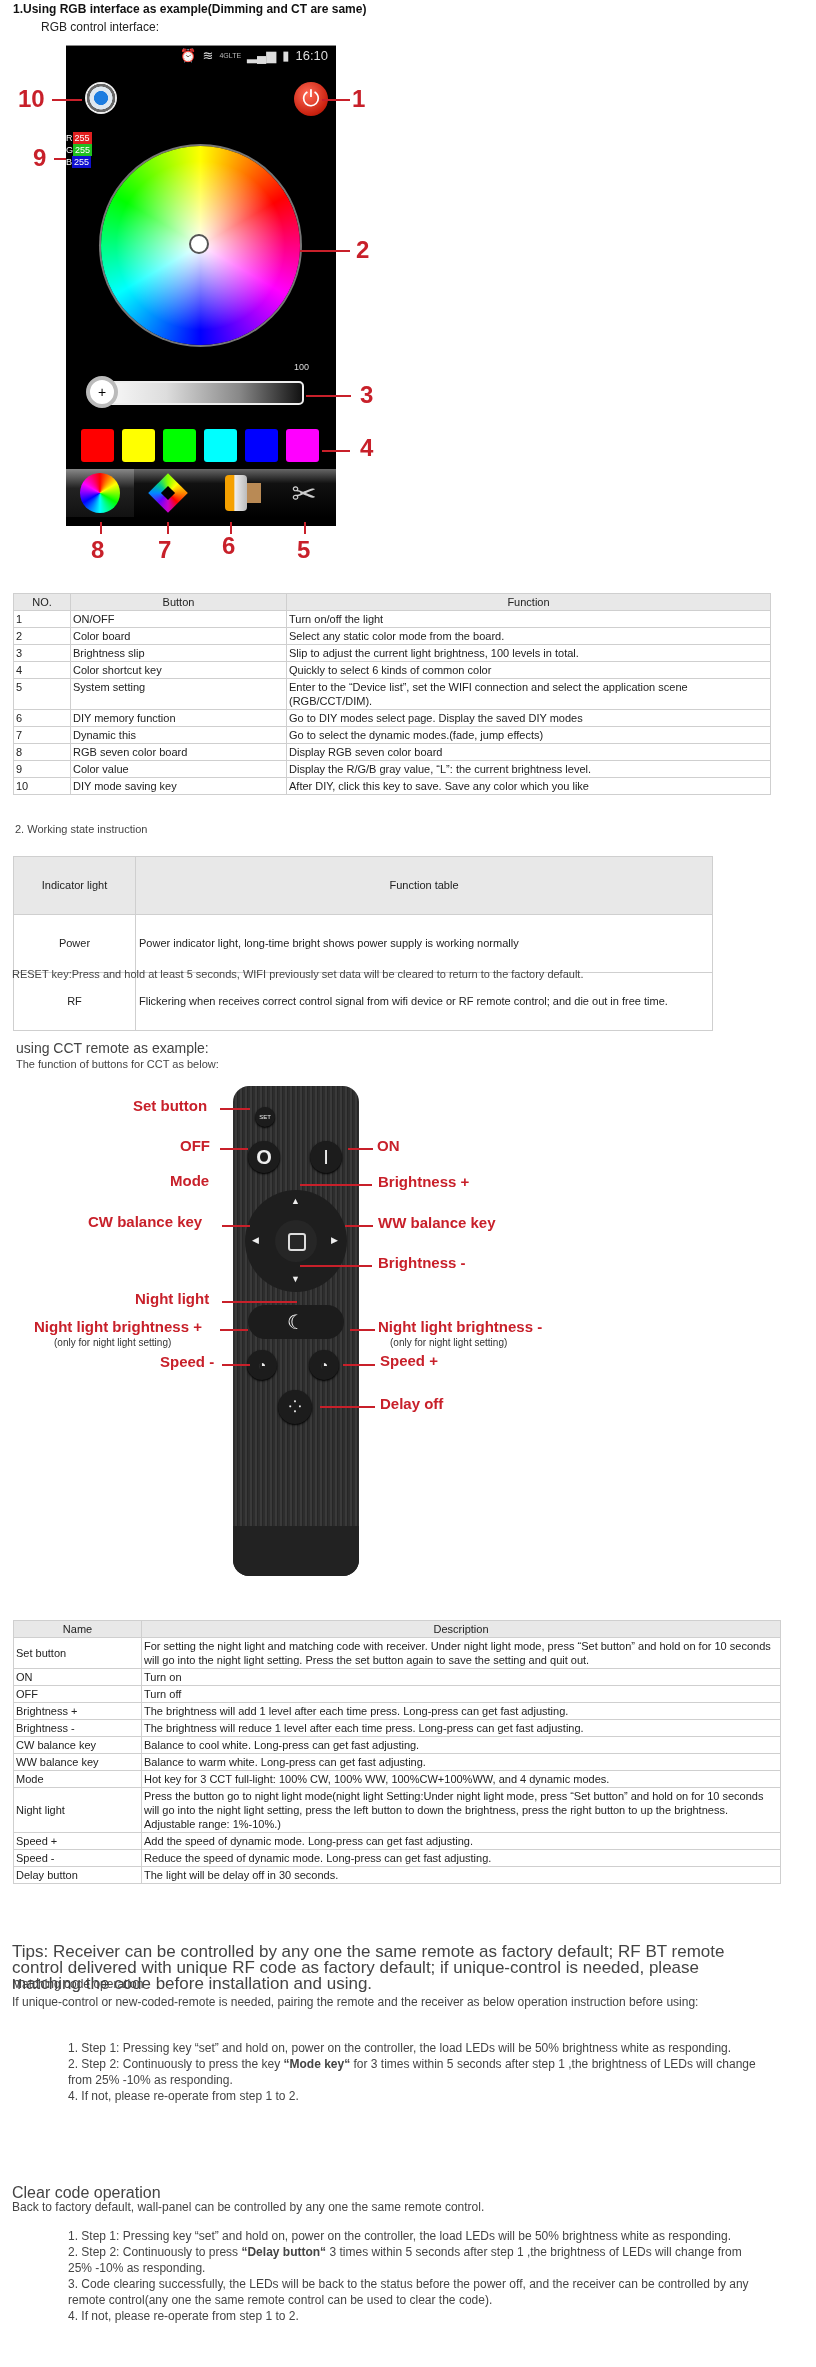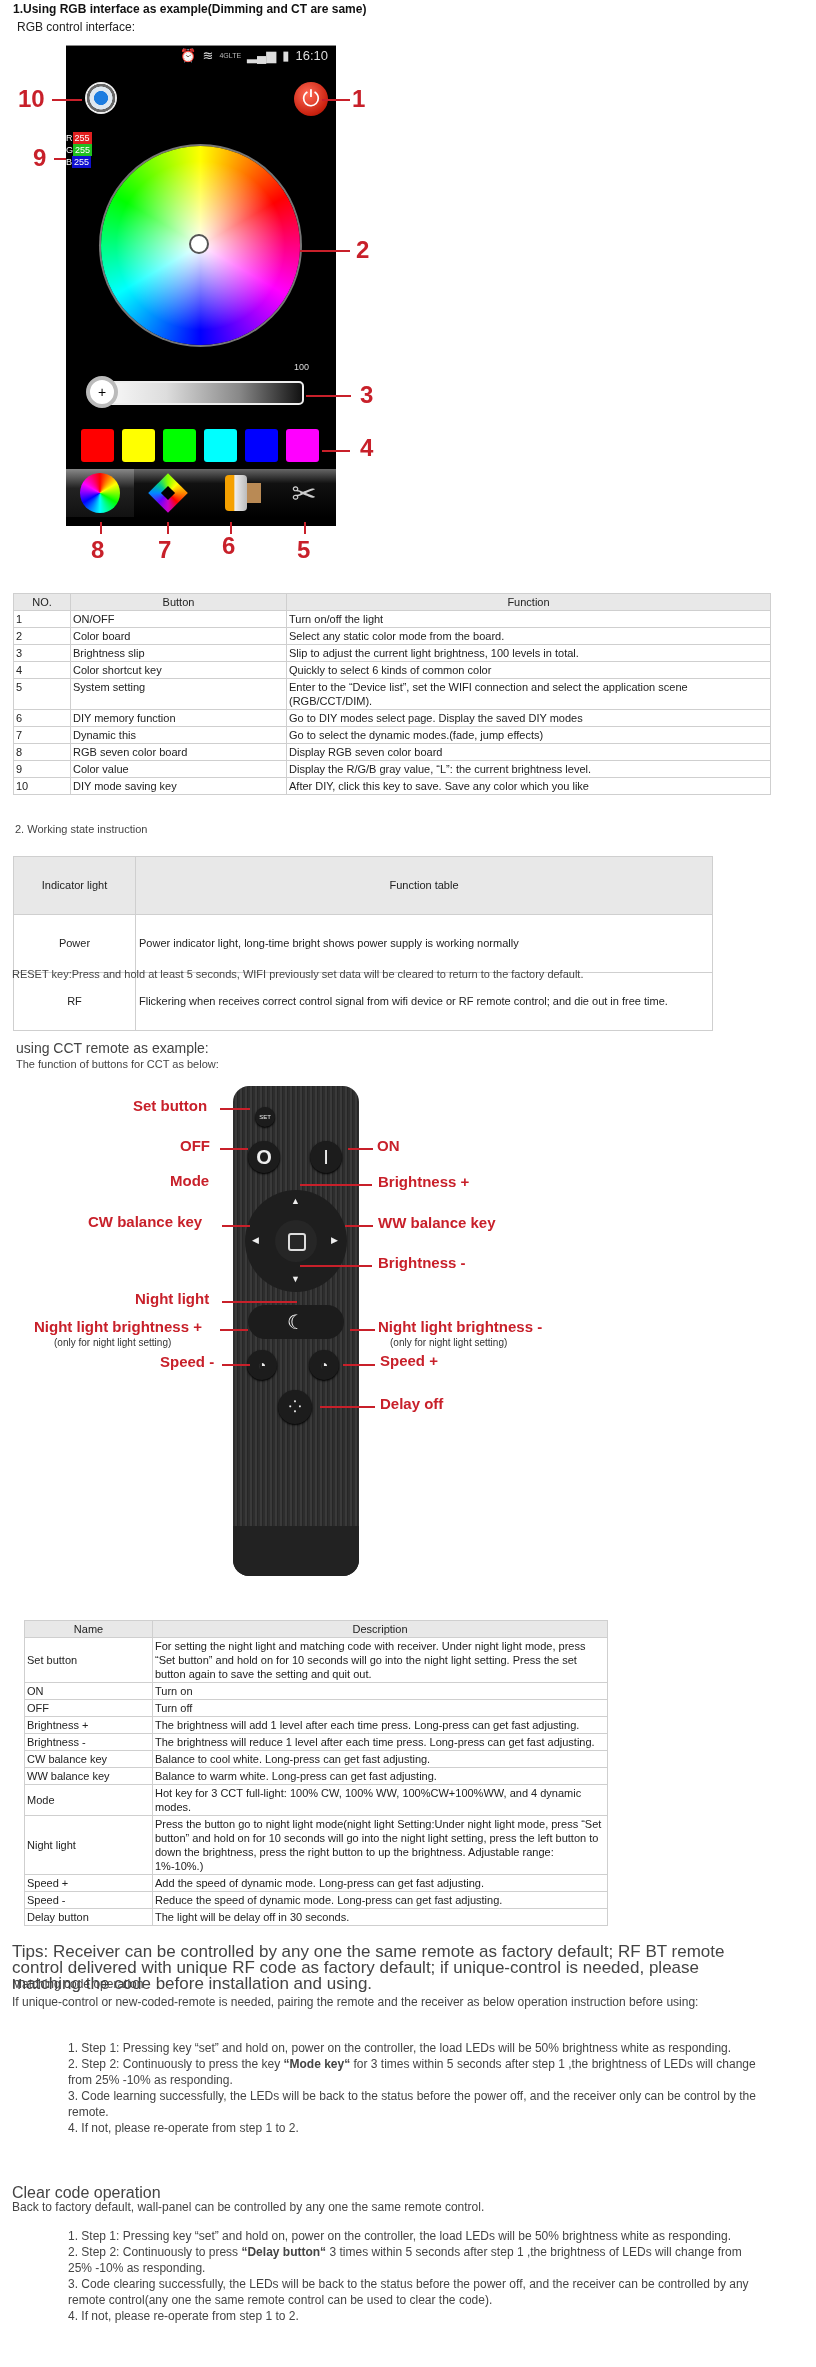--- a/index.html
+++ b/index.html
@@ -1,20 +1,20 @@
 <!DOCTYPE html>
 <html><head>
 <meta charset="utf-8">
 <style>
   html, body { margin: 0; padding: 0; background: #ffffff; }
   body { width: 816px; height: 2367px; position: relative; overflow: hidden;
          font-family: "Liberation Sans", sans-serif; color: #333; font-size: 12px; }
   .abs { position: absolute; }
   .h1 { left: 13px; top: 2px; font-weight: bold; font-size: 12px; color: #111; }
-  .h1sub { left: 17px; top: 20px; font-size: 12px; color: #222; }
+  .h1sub { left: 41px; top: 20px; font-size: 12px; color: #222; }
 
   
   .phone { left: 66px; top: 45px; width: 270px; height: 480px; background: #000; border-top: 1px solid #888; }
   .status { position: absolute; right: 8px; top: 2px; color: #ddd; font-size: 13px; display: flex; gap: 6px; align-items: center; }
   .status .tiny { font-size: 7px; color: #bbb; }
   .diy-btn { position: absolute; left: 19px; top: 36px; width: 32px; height: 32px; border-radius: 50%;
              background: radial-gradient(circle, #1d7de0 0 30%, #dfe8f0 32% 50%, #666 52% 62%, #eee 64% 80%, #333 82%); }
   .power-btn { position: absolute; left: 228px; top: 36px; width: 34px; height: 34px; border-radius: 50%;
                background: radial-gradient(circle at 40% 35%, #ff6a55, #c8200e 70%, #7a1206); }
   .power-btn::after { content: "⏻"; position: absolute; left: 0; top: 2px; width: 34px; text-align: center; color: #fff; font-size: 22px; line-height: 30px; }
@@ -43,21 +43,21 @@
   .cline { position: absolute; height: 2px; background: #c8202a; }
   .vline { position: absolute; width: 2px; background: #c8202a; }
 
   
   table { border-collapse: collapse; font-size: 11px; color: #222; }
   td, th { border: 1px solid #cfcfcf; padding: 1px 2px; vertical-align: middle; line-height: 14px; text-align: left; }
   th { background: #e8e8e8; font-weight: normal; text-align: center; }
   .t1 { left: 13px; top: 593px; width: 758px; }
   .t2 { left: 13px; top: 856px; width: 700px; }
   .t2 td, .t2 th { padding: 20px 3px; line-height: 17px; }
-  .t3 { left: 24px; top: 1620px; width: 584px; }
+  .t3 { left: 13px; top: 1620px; width: 768px; }
   .center { text-align: center; }
 
   .para { color: #444; font-size: 12px; }
   .cct-label { color: #c8202a; font-weight: bold; font-size: 15px; position: absolute; }
   .cct-sub { color: #333; font-size: 10px; position: absolute; }
 
   
   .remote { left: 233px; top: 1086px; width: 126px; height: 490px; border-radius: 16px;
             background: repeating-linear-gradient(90deg, #2d2d2d 0 2px, #3a3a3a 2px 4px, #262626 4px 5px); }
   .remote-bottom { position: absolute; left: 0; bottom: 0; width: 126px; height: 50px; background: #222; border-radius: 0 0 16px 16px; }
@@ -350,21 +350,20 @@
   </tbody>
 </table>
 
 <div class="abs para" style="left:12px;top:1944px;width:740px;font-size:17px;line-height:16px">Tips: Receiver can be controlled by any one the same remote as factory default; RF BT remote control delivered with unique RF code as factory default; if unique-control is needed, please matching the code before installation and using.</div>
 <div class="abs para" style="left:12px;top:1977px;font-size:12px">Matching code operation</div>
 <div class="abs para" style="left:12px;top:1994px;width:740px;font-size:12px;line-height:17px">If unique-control or new-coded-remote is needed, pairing the remote and the receiver as below operation instruction before using:</div>
 
 <ol class="abs para" style="left:68px;top:2040px;width:690px;font-size:12px;line-height:16px">
   <li><span>1.</span> <span>Step 1: Pressing key “set” and hold on, power on the controller, the load LEDs will be 50% brightness white as responding.</span></li>
   <li><span>2.</span> <span>Step 2: Continuously to press the key </span><b>“Mode key“</b><span> for 3 times within 5 seconds after step 1 ,the brightness of LEDs will change from 25% -10% as responding.</span></li>
-  <li><span>3.</span> <span>Code learning successfully, the LEDs will be back to the status before the power off, and the receiver only can be control by the remote.</span></li>
   <li><span>4.</span> <span>If not, please re-operate from step 1 to 2.</span></li>
 </ol>
 
 <div class="abs para" style="left:12px;top:2184px;font-size:16px">Clear code operation</div>
 <div class="abs para" style="left:12px;top:2200px;font-size:12px">Back to factory default, wall-panel can be controlled by any one the same remote control.</div>
 
 <ol class="abs para" style="left:68px;top:2228px;width:690px;font-size:12px;line-height:16px">
   <li><span>1.</span><span> Step 1: Pressing key “set” and hold on, power on the controller, the load LEDs will be 50% brightness white as responding.</span></li>
   <li><span>2.</span> <span>Step 2: Continuously to press </span><b>“Delay button“</b><span> 3 times within 5 seconds after step 1 ,the brightness of LEDs will change from 25% -10% as responding.</span></li>
   <li><span>3.</span> <span>Code clearing successfully, the LEDs will be back to the status before the power off, and the receiver can be controlled by any remote control(any one the same remote control can be used to clear the code).</span></li>

